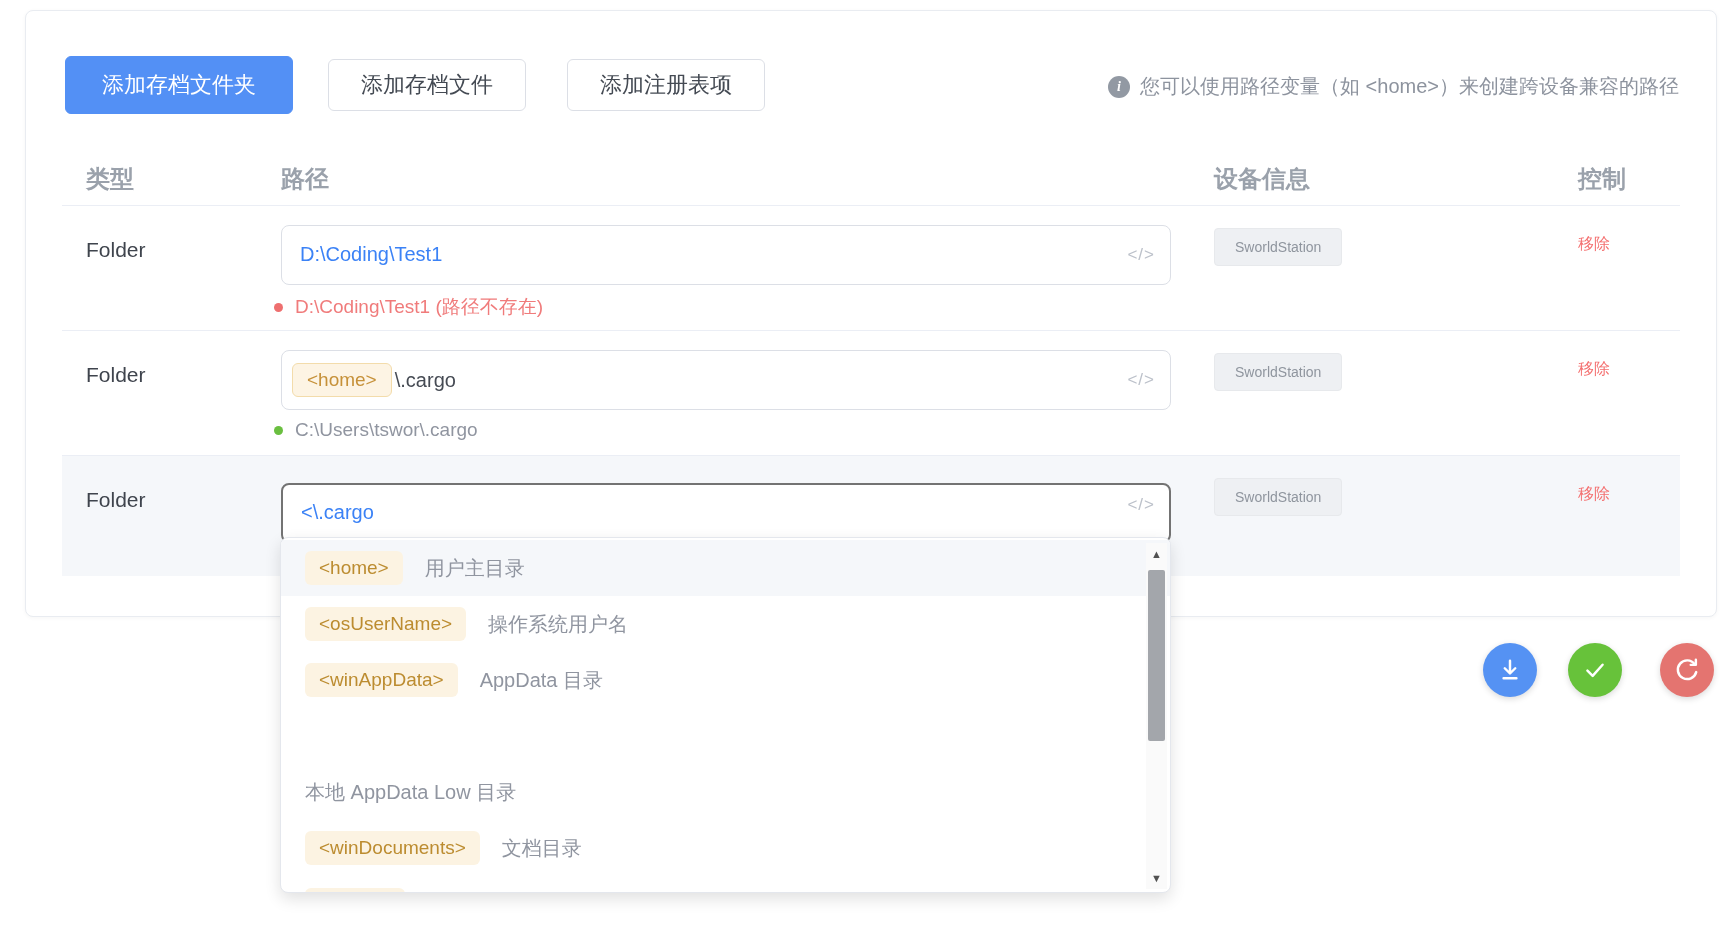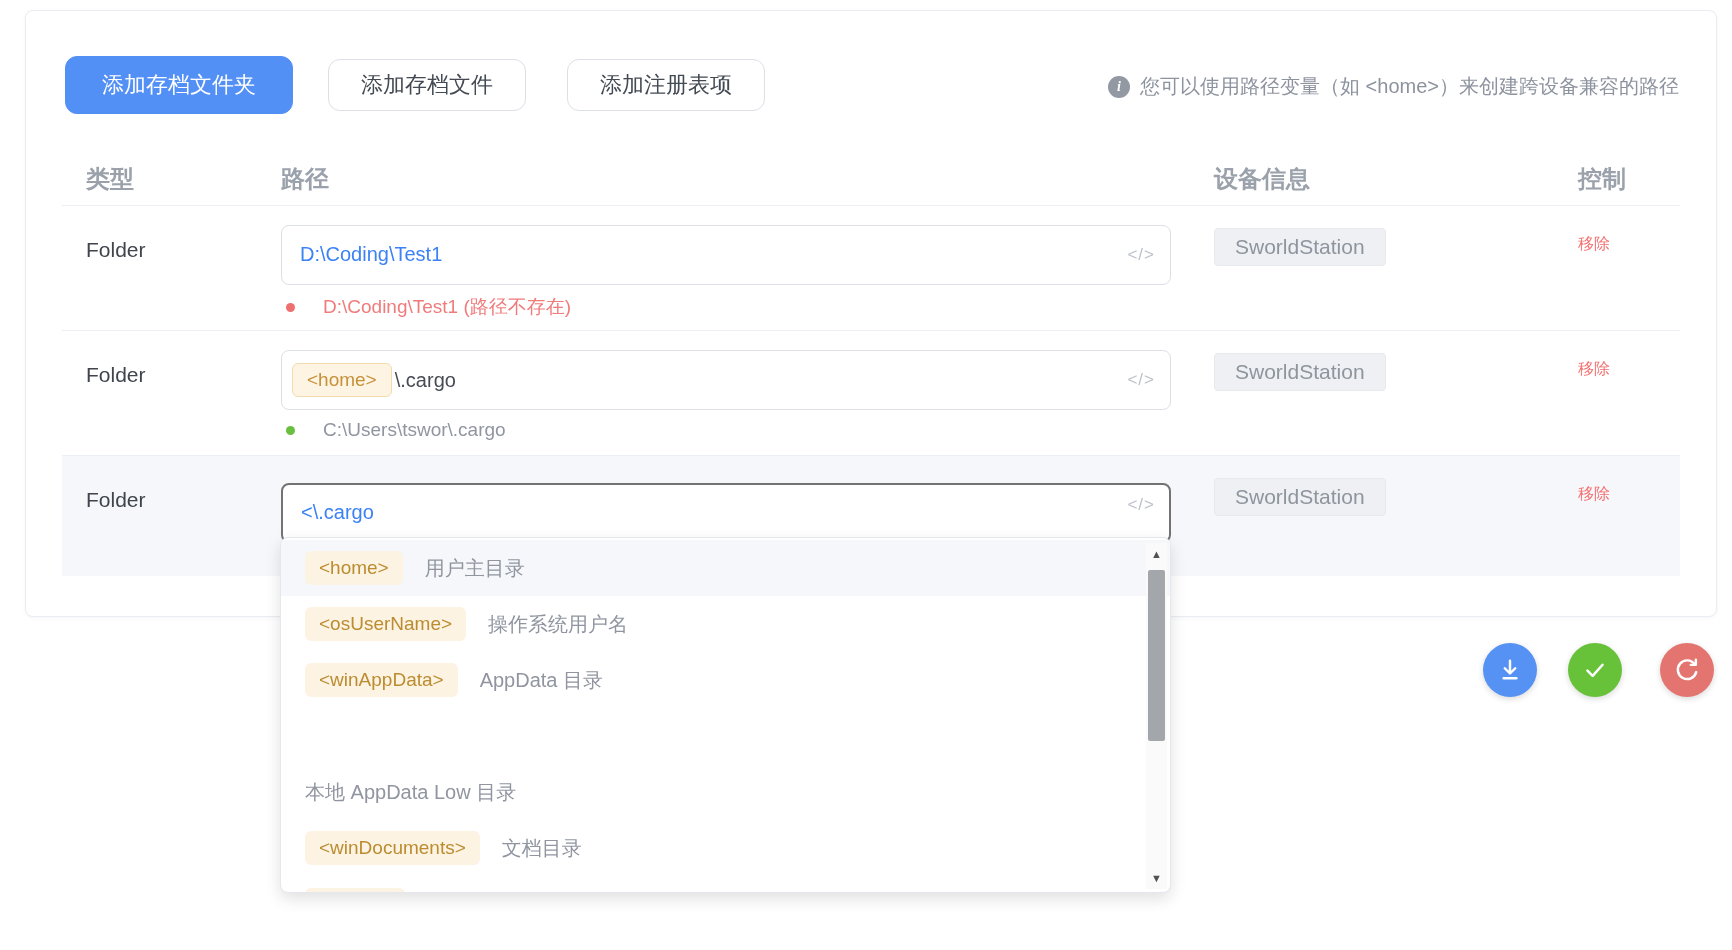--- a/index.html
+++ b/index.html
@@ -6,21 +6,21 @@
   html,body { width:1732px; height:950px; background:#ffffff; overflow:hidden;
     font-family:"Liberation Sans","DejaVu Sans",sans-serif; }
   .stage { position:relative; width:1732px; height:950px; background:#fff; }
 
   .card { position:absolute; left:25px; top:10px; width:1692px; height:607px;
     background:#fff; border:1px solid #e9ecf1; border-radius:8px;
     box-shadow:0 1px 4px rgba(0,0,0,.04); }
 
   
   .btn { position:absolute; display:inline-flex; align-items:center; justify-content:center;
-    font-size:22px; border-radius:12px; cursor:pointer; white-space:nowrap; }
+    font-size:22px; border-radius:6px; cursor:pointer; white-space:nowrap; }
   .btn-primary { left:39px; top:45px; height:58px; padding:0 36px;
     background:#5390f5; color:#fff; border:1px solid #5390f5; }
   .btn-plain { background:#fff; border:1px solid #dcdfe6; color:#444a53;
     top:48px; height:52px; padding:12px 32px; }
   .btn-file { left:302px; } .btn-reg { left:541px; }
   .hint { position:absolute; right:37px; top:62px; display:flex; align-items:center;
     gap:10px; color:#8d939e; font-size:20px; }
   .info-ic { width:22px; height:22px; border-radius:50%; background:#9299a3; color:#fff;
     font-size:14px; font-weight:bold; font-style:italic; display:inline-flex;
     align-items:center; justify-content:center; font-family:"Liberation Serif",serif; }
@@ -42,28 +42,28 @@
     font-size:20px; color:#3b82f6; padding:0 60px 2px 18px; outline:none; background:#fff;
     font-family:inherit; }
   .txtinput.focused { border:2px solid #737373;margin-top:8px; }
   .code-ic { position:absolute; right:16px; top:50%; transform:translateY(-50%);
     color:#bcc1ca; font-size:17px; letter-spacing:1px; }
   .tag-input { display:flex; align-items:center; width:100%; height:100%;
     border:1px solid #dcdfe6; border-radius:8px; background:#fff; padding:0 60px 0 10px; }
   .var-chip { background:#fdf4e4; border:1px solid #f3dcab; border-radius:6px;
     color:#c69139; font-size:19px; padding:5px 14px; white-space:nowrap; }
   .tag-suffix { font-size:20px; color:#464b54; margin-left:3px; }
-  .statusline { position:absolute; left:224px; top:88px; display:flex; align-items:center;
-    gap:28px; font-size:19px; }
+  .statusline { position:absolute; left:212px; top:88px; display:flex; align-items:center;
+    gap:12px; font-size:19px; }
   .dot { width:9px; height:9px; border-radius:50%; display:inline-block; }
   .dot-err { background:#ee6f6f; } .dot-ok { background:#6abf40; }
   .status-err { color:#f07b7b; } .status-ok { color:#9095a0; }
   .device-tag { position:absolute; left:1152px; top:22px; height:38px; line-height:36px;
     padding:0 20px; background:#eef0f3; border:1px solid #e7e9ec; border-radius:4px;
-    color:#8f959e; font-size:21px; }
+    color:#8f959e; font-size:14px; }
   .remove-link { position:absolute; left:1516px; top:28px; font-size:16px;
     color:#f47070; cursor:pointer; }
 
   
   .dropdown { position:absolute; left:280px; top:537px; width:891px; height:356px;
     background:#fff; border:1px solid #e4e7ed; border-radius:8px;
     box-shadow:0 6px 16px rgba(0,0,0,.12); z-index:20; overflow:hidden; }
   .dd-item { position:absolute; left:0; right:24px; height:56px; display:flex;
     align-items:center; gap:22px; padding-left:24px; cursor:pointer; }
   .dd-item.active { background:#f5f7fa; right:0; }

